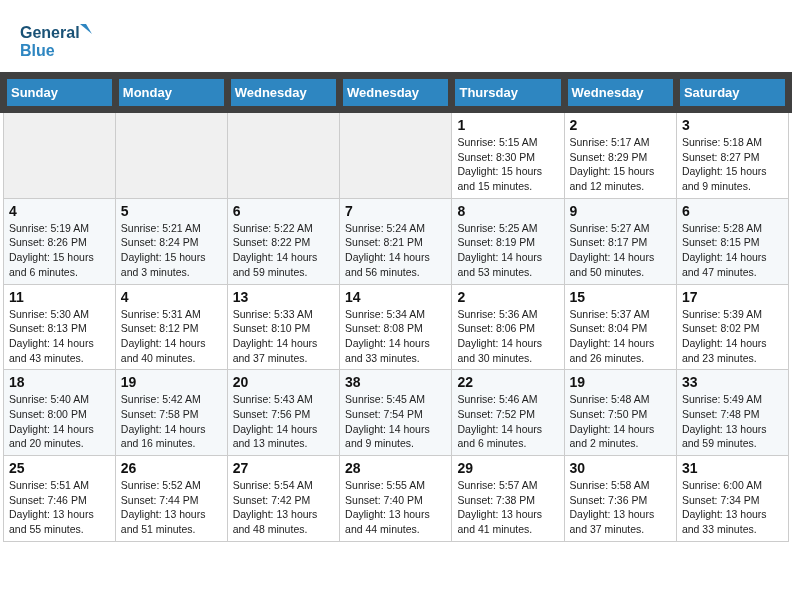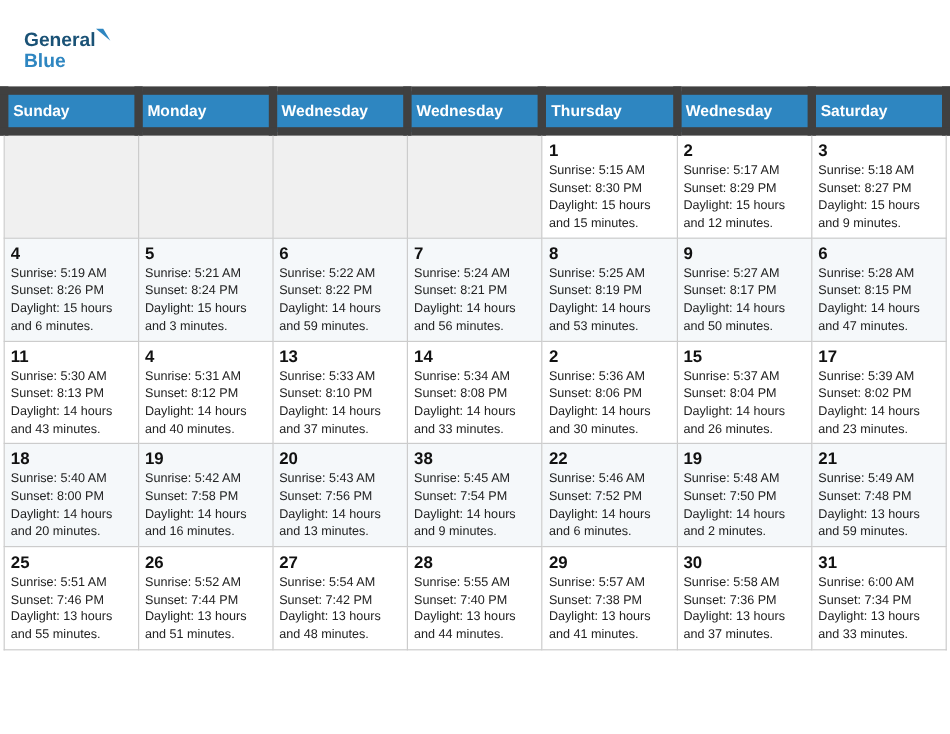--- a/index.html
+++ b/index.html
@@ -144,21 +144,21 @@
         </td>
         <td>
           <div class="day-num">22</div>
           <div class="day-info">Sunrise: 5:46 AM<br>Sunset: 7:52 PM<br>Daylight: 14 hours<br>and 6 minutes.</div>
         </td>
         <td>
           <div class="day-num">19</div>
           <div class="day-info">Sunrise: 5:48 AM<br>Sunset: 7:50 PM<br>Daylight: 14 hours<br>and 2 minutes.</div>
         </td>
         <td>
-          <div class="day-num">21</div>
+          <div class="day-num">33</div>
           <div class="day-info">Sunrise: 5:49 AM<br>Sunset: 7:48 PM<br>Daylight: 13 hours<br>and 59 minutes.</div>
         </td>
       </tr>
       <tr>
         <td>
           <div class="day-num">25</div>
           <div class="day-info">Sunrise: 5:51 AM<br>Sunset: 7:46 PM<br>Daylight: 13 hours<br>and 55 minutes.</div>
         </td>
         <td>
           <div class="day-num">26</div>

